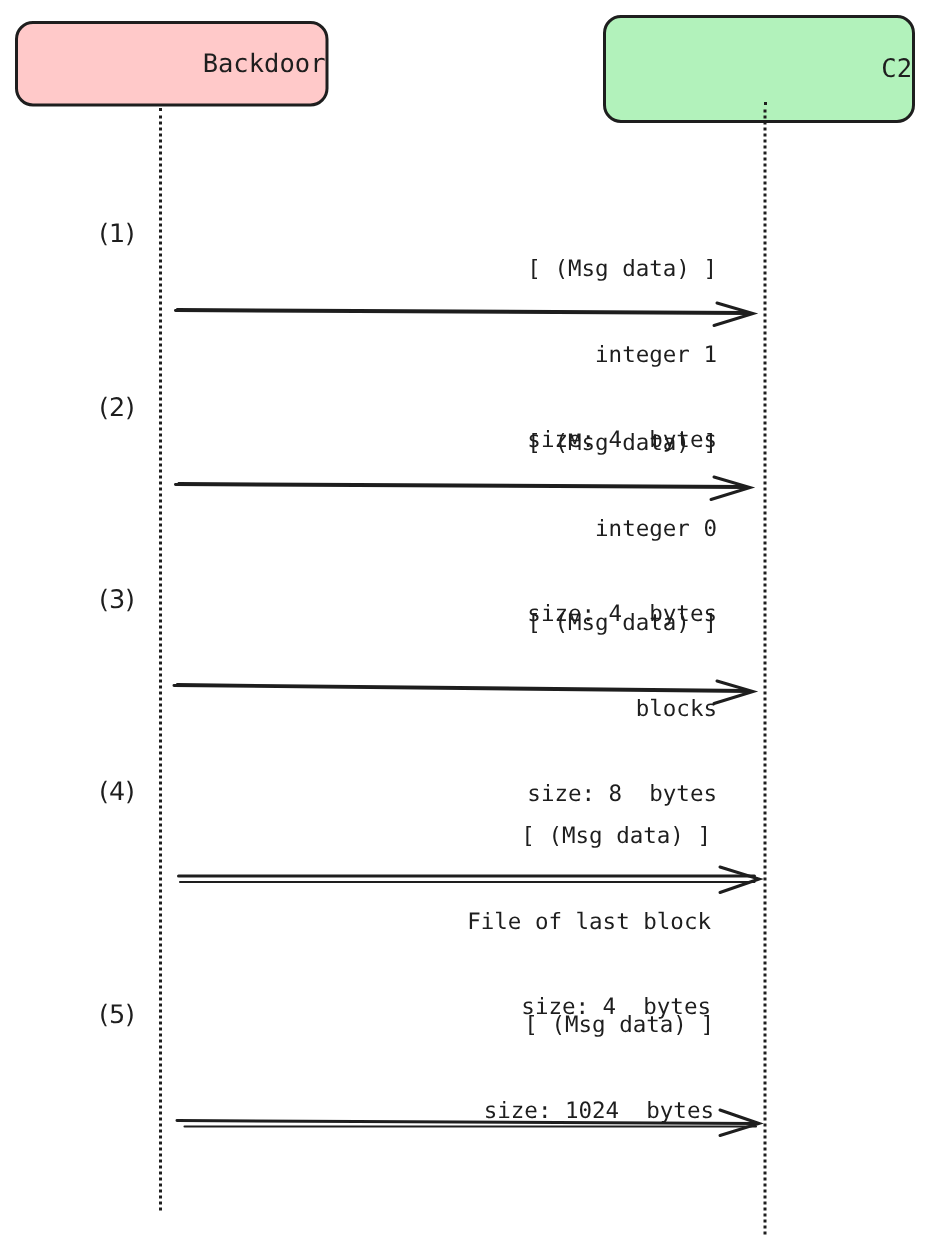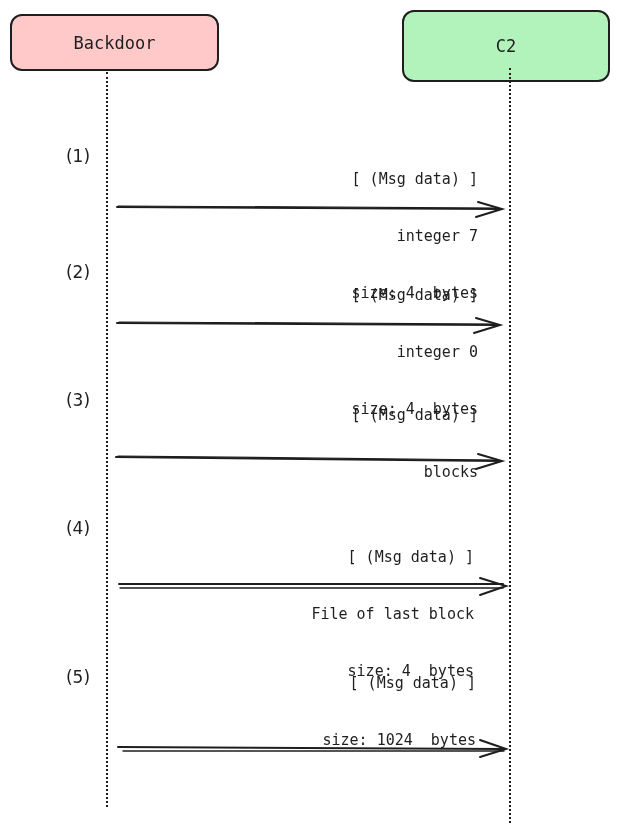--- a/index.html
+++ b/index.html
@@ -1,17 +1,17 @@
 <!DOCTYPE html>
 <html><head>
 <meta charset="utf-8">
 <style>
   html, body { margin:0; padding:0; background:#ffffff; }
   body { width:620px; height:831px; position:relative; overflow:hidden; font-family:"DejaVu Sans Mono", monospace; color:#1e1e1e; }
-  .actor { position:absolute; box-sizing:border-box; border:2.5px solid #1e1e1e; border-radius:12px; display:flex; align-items:center; justify-content:center; font-size:17px; }
+  .actor { position:absolute; box-sizing:border-box; border:2.5px solid #1e1e1e; border-radius:12px; display:flex; align-items:center; justify-content:flex-end; font-size:17px; }
   .actor.backdoor { left:10px; top:14px; width:209px; height:57px; background:#ffc9c9; }
   .actor.c2 { left:402px; top:10px; width:208px; height:72px; background:#b2f2bb; }
   .lifeline { position:absolute; width:0; border-left:2.5px dotted #1e1e1e; }
   .lifeline.l1 { left:106px; top:72px; height:735px; }
   .lifeline.l2 { left:509px; top:68px; height:755px; }
   .step-num { position:absolute; left:58px; width:40px; text-align:center; font-family:"DejaVu Sans", sans-serif; font-size:17px; }
   .msg { position:absolute; left:120px; width:360px; text-align:right; font-size:15px; line-height:19px; white-space:pre; }
   svg.arrows { position:absolute; left:0; top:0; }
 </style>
 </head>
@@ -23,35 +23,36 @@
 <div class="actor c2">
   <span>C2</span>
 </div>
 
 <div class="lifeline l1"></div>
 <div class="lifeline l2"></div>
 
 <div class="step-num" style="top:146px;">(1)</div>
 <div class="msg" style="top:132px;left:118px;">
   <div>[ (Msg data) ]</div>
-  <div>integer 7</div>
+  <div>integer 1</div>
   <div> size: 4  bytes</div>
 </div>
 
 <div class="step-num" style="top:262px;">(2)</div>
 <div class="msg" style="top:248px;left:118px;">
   <div>[ (Msg data) ]</div>
   <div> integer 0</div>
   <div>  size: 4  bytes</div>
 </div>
 
 <div class="step-num" style="top:390px;">(3)</div>
 <div class="msg" style="top:368px;left:118px;">
   <div>[ (Msg data) ]</div>
   <div>blocks</div>
+  <div>size: 8  bytes</div>
 </div>
 
 <div class="step-num" style="top:518px;">(4)</div>
 <div class="msg" style="top:510px;left:114px;">
   <div>[ (Msg data) ]</div>
   <div>File of last block</div>
   <div>size: 4  bytes</div>
 </div>
 
 <div class="step-num" style="top:667px;">(5)</div>

